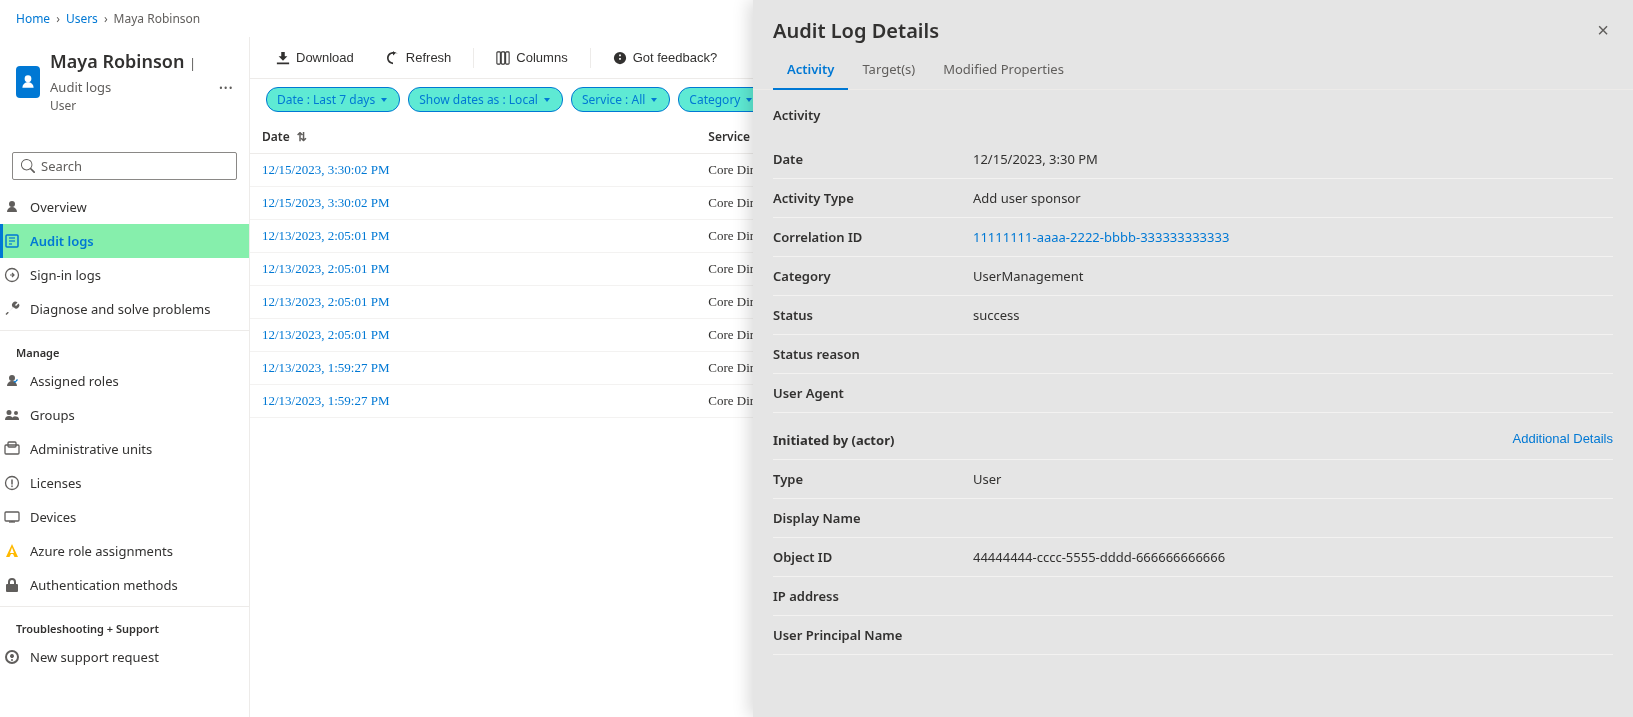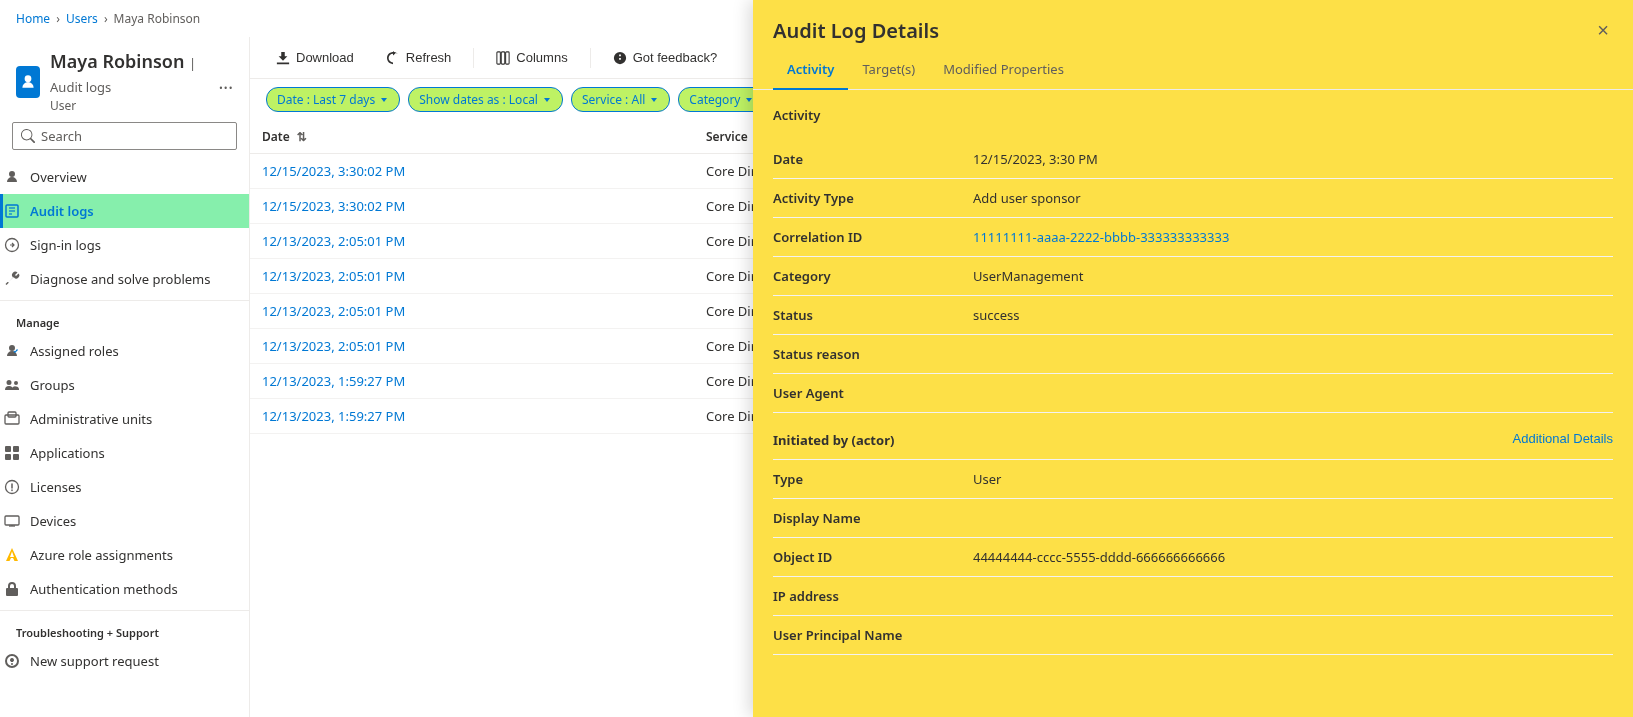--- a/index.html
+++ b/index.html
@@ -18,21 +18,21 @@
     
     .sidebar { width: 250px; min-width: 250px; border-right: 1px solid #edebe9; overflow-y: auto; display: flex; flex-direction: column; }
     
     .sidebar-header { padding: 12px 16px 8px; display: flex; align-items: center; gap: 10px; }
     .sidebar-icon { width: 32px; height: 32px; background: #0078d4; display: flex; align-items: center; justify-content: center; border-radius: 4px; }
     .sidebar-icon svg { fill: white; }
     .sidebar-title { font-size: 18px; font-weight: 600; color: #323130; }
     .sidebar-subtitle { font-size: 12px; color: #605e5c; }
     .sidebar-more { margin-left: auto; cursor: pointer; font-size: 18px; color: #605e5c; }
     
-    .sidebar-search { padding: 0 12px 10px; }
+    .sidebar-search { padding: 0 12px 10px; margin-top: 30px; }
     .sidebar-search-box { display: flex; align-items: center; border: 1px solid #8a8886; border-radius: 2px; padding: 4px 8px; gap: 6px; cursor: text; }
     .sidebar-search-box svg { fill: #605e5c; flex-shrink: 0; }
     .sidebar-search-box span { font-size: 13px; color: #605e5c; }
     
     .nav-item { display: flex; align-items: center; gap: 10px; padding: 8px 1px; cursor: pointer; font-size: 13px; color: #323130; border-left: 3px solid transparent; }
     .nav-item.active { background: #86efac; border-left: 3px solid #0078d4; color: #0078d4; font-weight: 600; }
     .nav-item svg { flex-shrink: 0; }
     
     .nav-section { padding: 14px 16px 4px; font-size: 11px; font-weight: 600; color: #323130; border-top: 1px solid #edebe9; margin-top: 4px; }
     
@@ -40,33 +40,33 @@
     .content { flex: 1; display: flex; flex-direction: column; overflow: hidden; }
     
     
     .toolbar { display: flex; align-items: center; gap: 12px; padding: 8px 16px; border-bottom: 1px solid #edebe9; flex-shrink: 0; }
     .toolbar-btn { display: flex; align-items: center; gap: 6px; padding: 5px 10px; background: none; border: none; cursor: pointer; font-size: 13px; color: #323130; border-radius: 2px; }
     .toolbar-divider { width: 1px; height: 20px; background: #edebe9; }
     .toolbar-btn svg { fill: #323130; }
     
     
     .filters { display: flex; align-items: center; gap: 8px; padding: 8px 16px; flex-shrink: 0; }
-    .filter-pill { display: flex; align-items: center; border: 1px solid #0078d4; border-radius: 12px; padding: 3px 10px; font-size: 12px; color: #0078d4; background: #bef264; cursor: pointer; gap: 4px; white-space: nowrap; }
+    .filter-pill { display: flex; align-items: center; border: 1px solid #0078d4; border-radius: 12px; padding: 3px 10px; font-size: 12px; color: #0078d4; background: #5eead4; cursor: pointer; gap: 4px; white-space: nowrap; }
     
     
     .table-container { flex: 1; overflow-y: auto; }
     table { width: 100%; border-collapse: collapse; }
     thead th { padding: 8px 12px; text-align: left; font-size: 12px; font-weight: 600; color: #323130; border-bottom: 1px solid #edebe9; position: sticky; top: 0; background: #fff; white-space: nowrap; }
     thead th .sort-icon { display: inline-flex; align-items: center; margin-left: 4px; color: #605e5c; }
     tbody tr { border-bottom: 1px solid #f3f2f1; }
-    tbody td { padding: 8px 12px; font-size: 13px; color: #323130; white-space: nowrap; overflow: hidden; text-overflow: ellipsis; max-width: 200px; }
+    tbody td { padding: 8px 12px; font-size: 13px; color: #323130; white-space: nowrap; overflow: hidden; text-overflow: ellipsis; max-width: 200px; font-family: Liberation Serif, serif; }
     tbody td.date-col { color: #0078d4; cursor: pointer; }
     
     
-    .panel-overlay { position: fixed; top: 0; right: 0; width: 880px; height: 717px; background: #fde047; box-shadow: -4px 0 16px rgba(0,0,0,0.15); z-index: 100; display: flex; flex-direction: column; overflow: hidden; }
+    .panel-overlay { position: fixed; top: 0; right: 0; width: 880px; height: 717px; background: #e5e5e5; box-shadow: -4px 0 16px rgba(0,0,0,0.15); z-index: 100; display: flex; flex-direction: column; overflow: hidden; }
     
     .panel-header { display: flex; align-items: center; justify-content: space-between; padding: 16px 20px 0; border-bottom: none; }
     .panel-title { font-size: 20px; font-weight: 600; color: #323130; }
     .panel-close { background: none; border: none; cursor: pointer; font-size: 20px; color: #605e5c; line-height: 1; padding: 4px; }
     
     .panel-tabs { display: flex; gap: 0; padding: 0 20px; border-bottom: 1px solid #edebe9; margin-top: 8px; }
     .panel-tab { padding: 8px 14px 10px; font-size: 13px; color: #605e5c; cursor: pointer; border-bottom: 2px solid transparent; margin-bottom: -1px; }
     .panel-tab.active { color: #0078d4; border-bottom: 2px solid #0078d4; font-weight: 600; }
     
     .panel-body { flex: 1; overflow-y: auto; padding: 16px 20px; }
@@ -164,29 +164,20 @@
             <path d="M5 8a2.5 2.5 0 100-5 2.5 2.5 0 000 5zm7 0a2 2 0 100-4 2 2 0 000 4zM1 13a4 4 0 018 0H1zm8.5 0a4 4 0 00-1.5-.8 3 3 0 014-2.8A3 3 0 0115 13h-5.5z"></path>
           </svg>
         <span>Groups</span>
       </div>
       <div class="nav-item">
         <svg width="16" height="16" viewBox="0 0 16 16" fill="#605e5c">
             <rect x="1" y="4" width="14" height="9" rx="1" fill="none" stroke="#605e5c" stroke-width="1.3"></rect>
             <rect x="4" y="1" width="8" height="5" rx="1" fill="none" stroke="#605e5c" stroke-width="1.3"></rect>
           </svg>
         <span>Administrative units</span>
-      </div>
-      <div class="nav-item">
-        <svg width="16" height="16" viewBox="0 0 16 16" fill="#605e5c">
-            <rect x="1" y="1" width="6" height="6" rx="1"></rect>
-            <rect x="9" y="1" width="6" height="6" rx="1"></rect>
-            <rect x="1" y="9" width="6" height="6" rx="1"></rect>
-            <rect x="9" y="9" width="6" height="6" rx="1"></rect>
-          </svg>
-        <span>Applications</span>
       </div>
       <div class="nav-item">
         <svg width="16" height="16" viewBox="0 0 16 16" fill="#605e5c">
             <circle cx="8" cy="8" r="6.5" fill="none" stroke="#605e5c" stroke-width="1.3"></circle>
             <path d="M8 5v4M8 11v.5" stroke="#605e5c" stroke-width="1.5" stroke-linecap="round"></path>
           </svg>
         <span>Licenses</span>
       </div>
       <div class="nav-item">
         <svg width="16" height="16" viewBox="0 0 16 16" fill="#605e5c">

